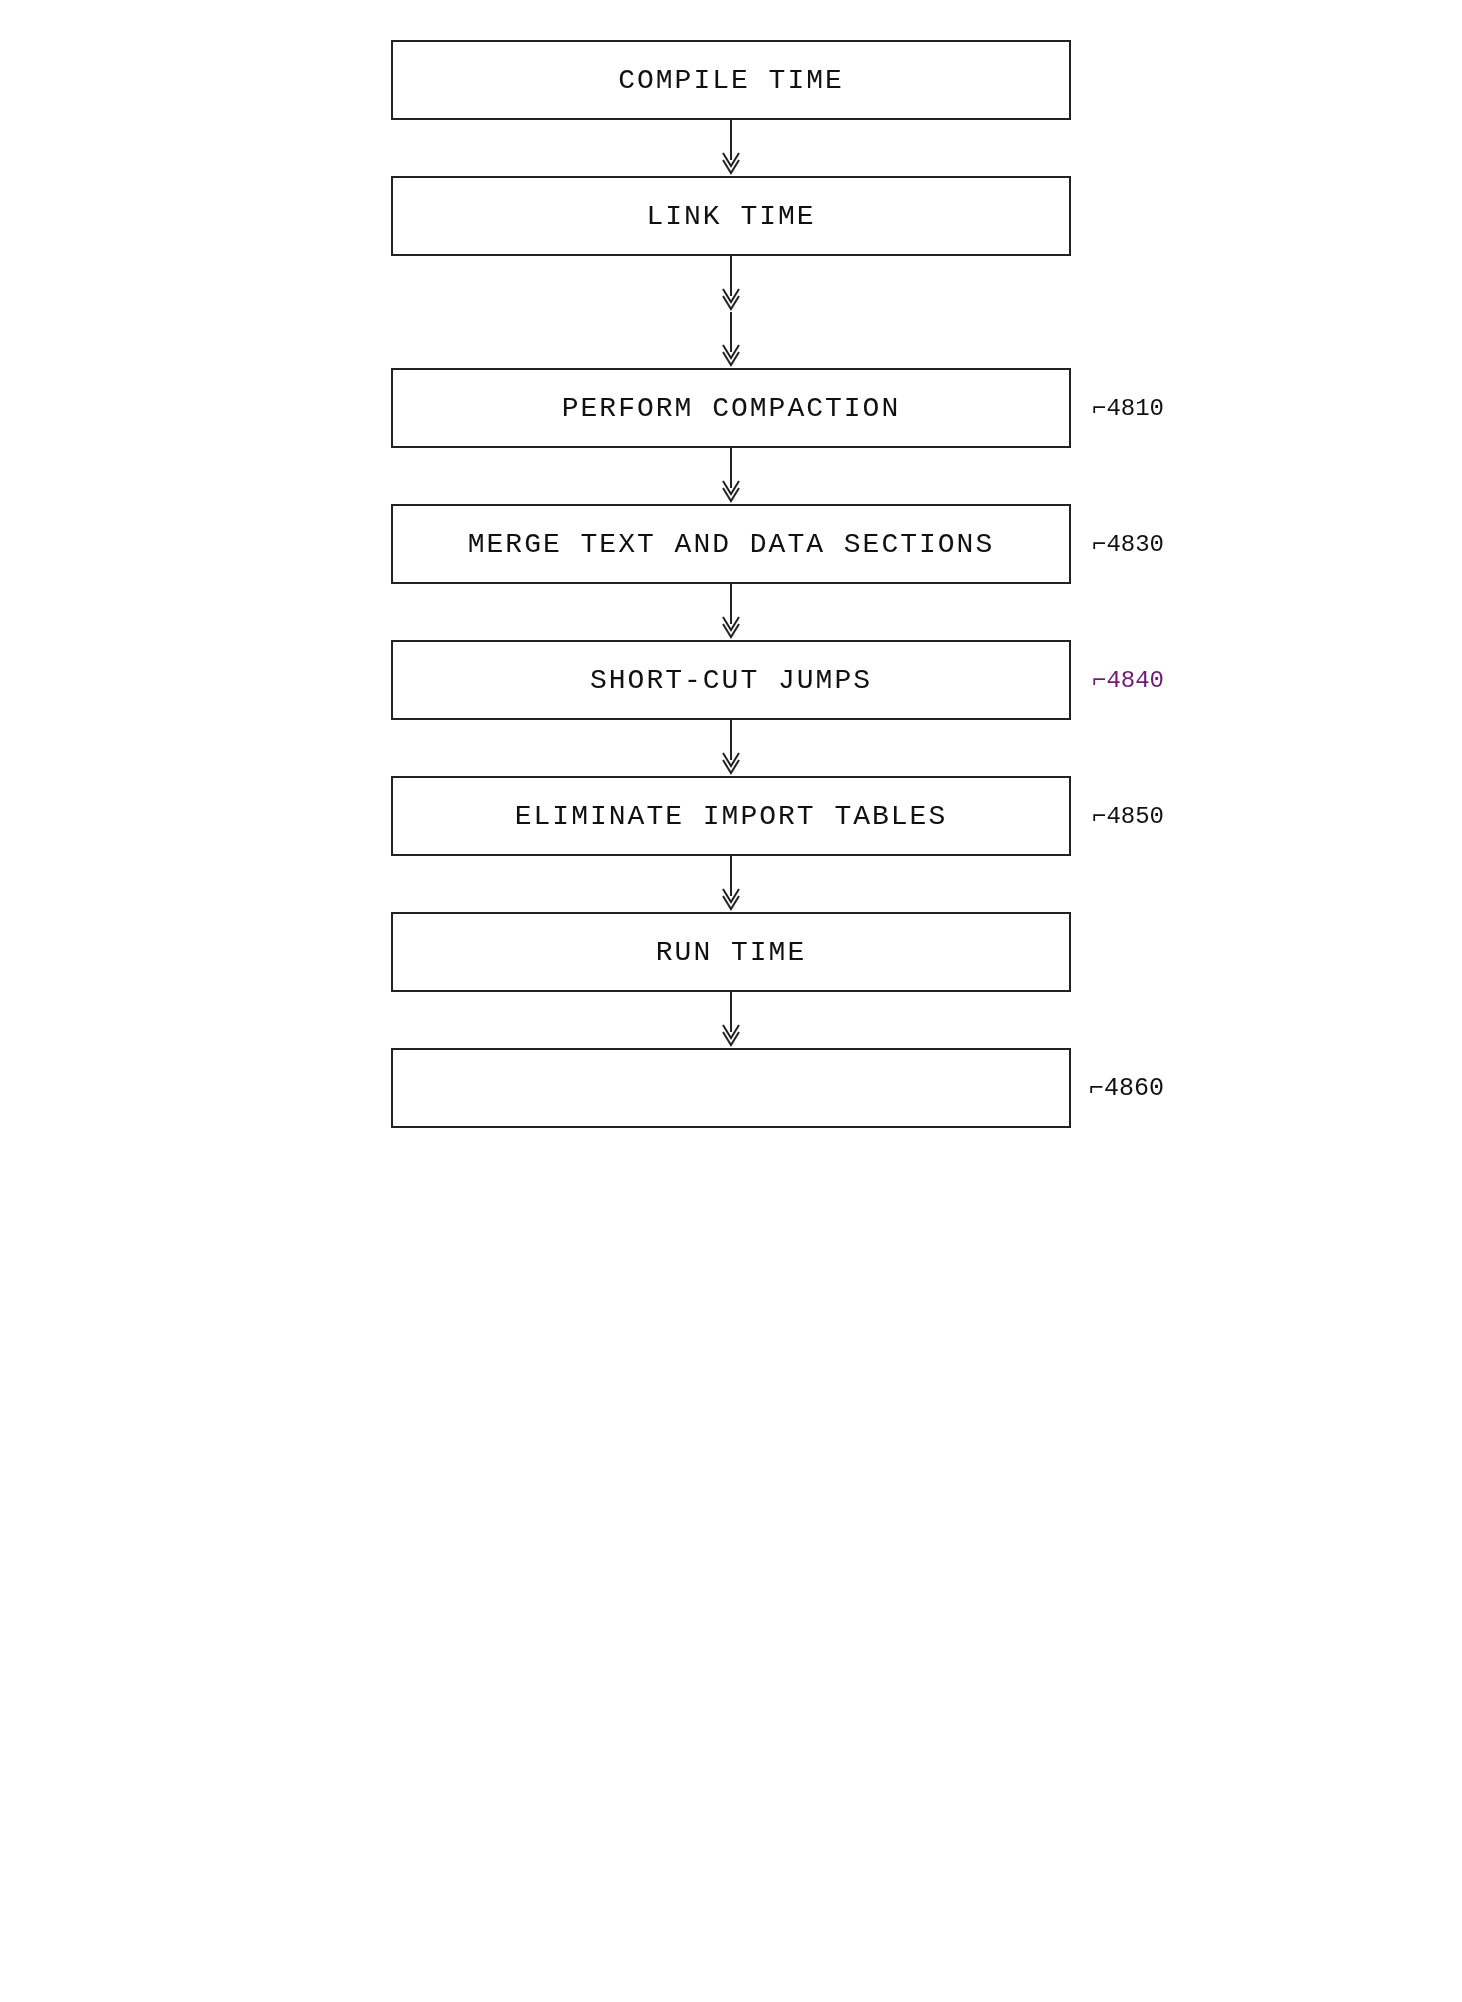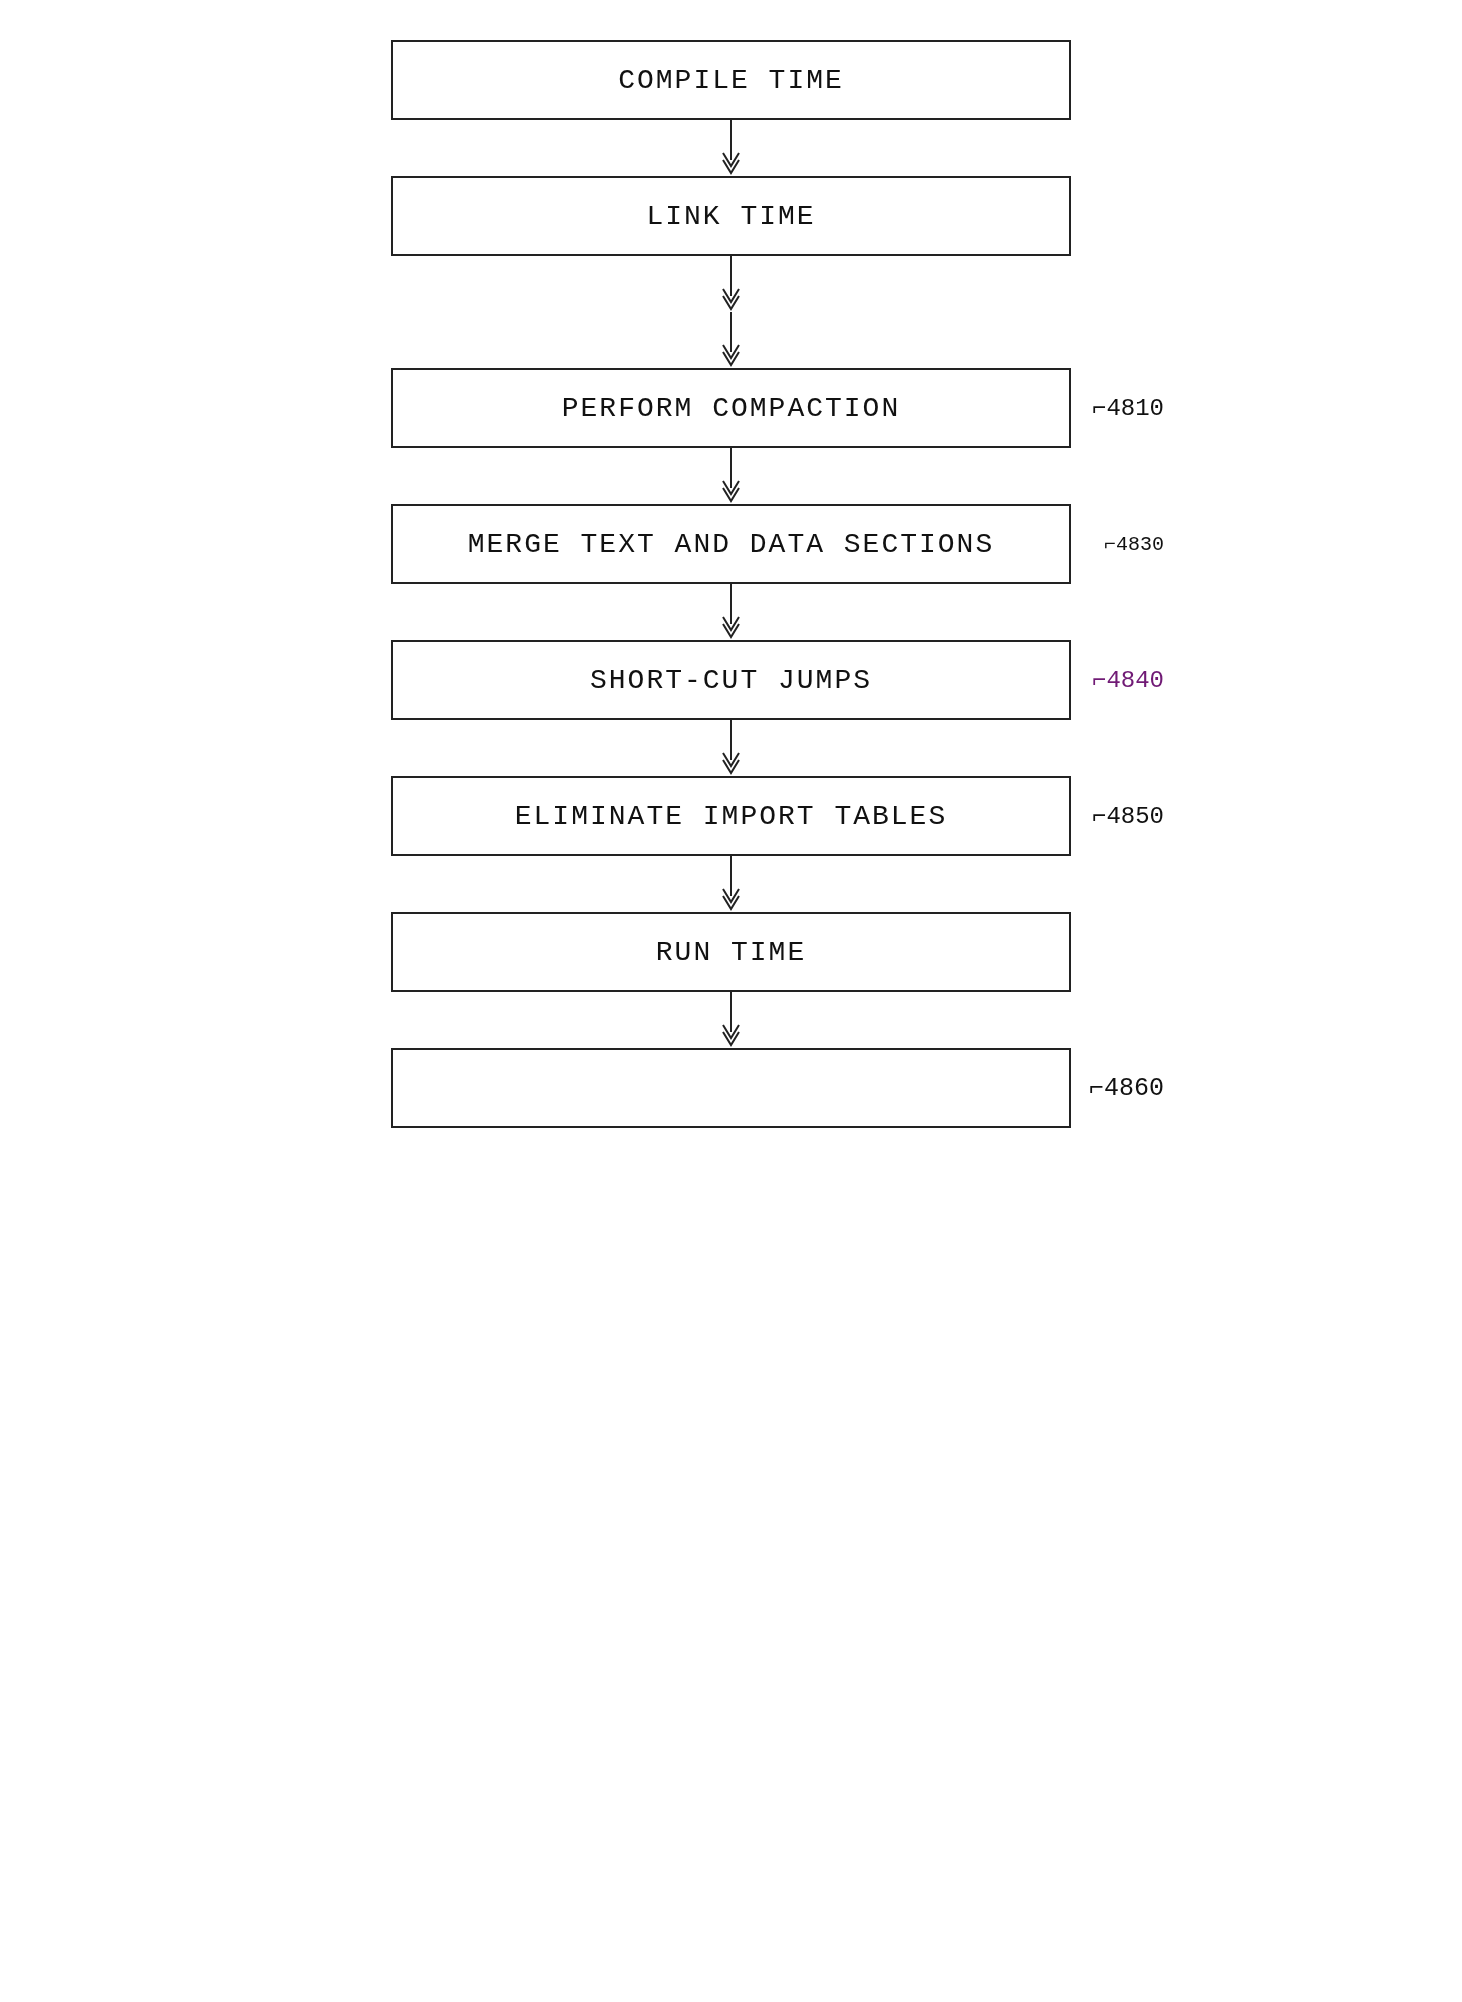--- a/index.html
+++ b/index.html
@@ -97,21 +97,21 @@
     </div>
 
     <svg width="22" height="56" viewBox="0 0 22 56">
       <line x1="11" y1="0" x2="11" y2="40" stroke="#222" stroke-width="2"></line>
       <polyline points="3,33 11,46 19,33" fill="none" stroke="#222" stroke-width="2"></polyline>
       <polyline points="3,40 11,53 19,40" fill="none" stroke="#222" stroke-width="2"></polyline>
     </svg>
 
     <div class="box" style="position:relative;">
       <span class="box-text">MERGE TEXT AND DATA SECTIONS</span>
-      <span style="position:absolute; right:-95px; top:50%; transform:translateY(-50%); font-size:20px; font-family:'Courier New',monospace; color:#111;">⌐4830</span>
+      <span style="position:absolute; right:-95px; top:50%; transform:translateY(-50%); font-size:24px; font-family:'Courier New',monospace; color:#111;">⌐4830</span>
     </div>
 
     <svg width="22" height="56" viewBox="0 0 22 56">
       <line x1="11" y1="0" x2="11" y2="40" stroke="#222" stroke-width="2"></line>
       <polyline points="3,33 11,46 19,33" fill="none" stroke="#222" stroke-width="2"></polyline>
       <polyline points="3,40 11,53 19,40" fill="none" stroke="#222" stroke-width="2"></polyline>
     </svg>
 
     <div class="box" style="position:relative;">
       <span class="box-text">SHORT-CUT JUMPS</span>

